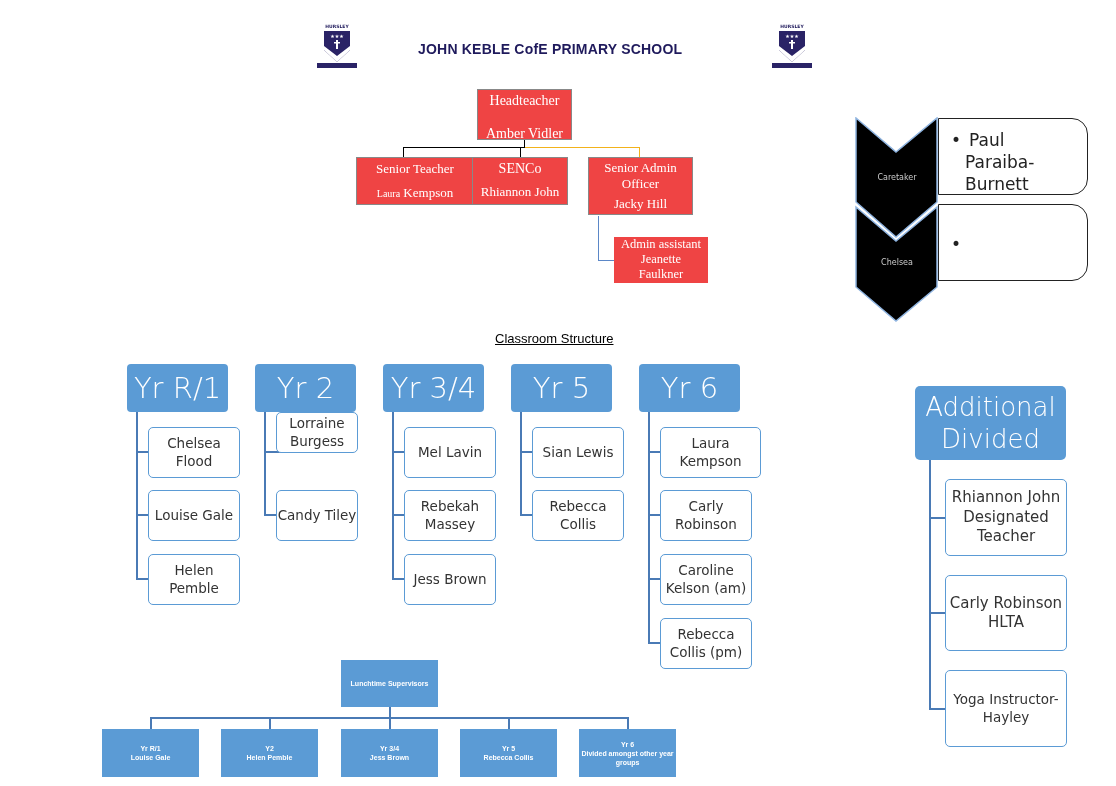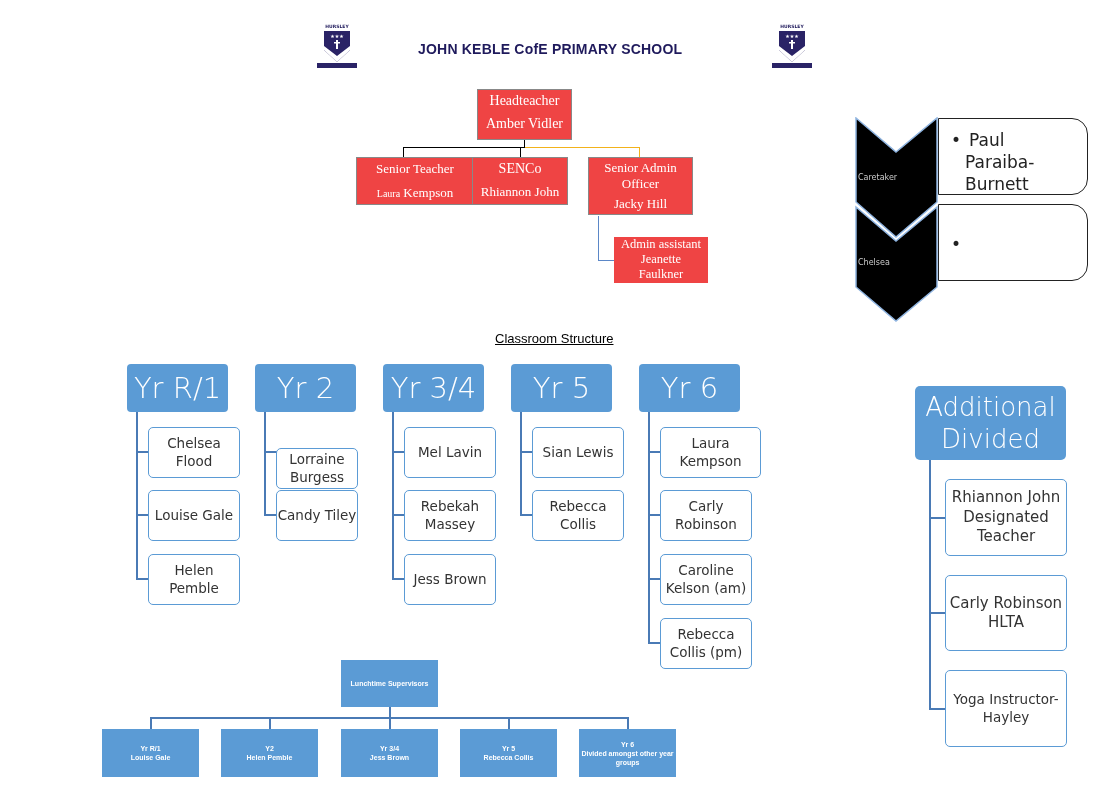--- a/index.html
+++ b/index.html
@@ -25,21 +25,21 @@
          display:flex; align-items:center; justify-content:center; width:101px; height:48px; box-sizing:border-box; }
   .member { position:absolute; background:#fff; border:1.5px solid #5b9bd5; border-radius:5px;
          font-size:13.5px; color:#333; display:flex; align-items:center; justify-content:center;
          text-align:center; line-height:1.3; box-sizing:border-box; white-space:pre-line; }
   .tree-v { position:absolute; width:2px; background:#4a7ab5; }
   .tree-h { position:absolute; height:2px; background:#4a7ab5; }
 
   .chev { position:absolute; }
   .role-card { position:absolute; background:#fff; border:1.5px solid #222; border-radius:0 16px 16px 0;
          font-size:17px; color:#222; box-sizing:border-box; padding:10px 10px 0 12px; line-height:1.3; }
-  .chev-label { position:absolute; color:#ccc; font-size:8px; width:78px; }
+  .chev-label { position:absolute; color:#ccc; font-size:8px; width:78px; text-align:center; }
 
   .lunch { position:absolute; background:#5b9bd5; color:#fff; font-size:7px; text-align:center;
          display:flex; flex-direction:column; align-items:center; justify-content:center; line-height:1.6;
          font-family:"Liberation Sans", sans-serif; font-weight:bold; }
   .lline { position:absolute; background:#4a7ab5; }
 
   .add-head { position:absolute; left:915px; top:386px; width:151px; height:74px; background:#5b9bd5;
          color:#fff; border-radius:5px; font-weight:200; font-size:26px; text-align:center; line-height:1.25;
          display:flex; flex-direction:column; align-items:center; justify-content:center; }
 </style>
@@ -61,21 +61,21 @@
   <path d="M10 24 L23 34 L36 24 V28 L23 40 L10 28 Z" fill="#fff"></path>
   <text x="23" y="16" font-size="5" text-anchor="middle" fill="#fff">★★★</text>
   <rect x="22" y="18" width="2" height="9" fill="#fff"></rect>
     <rect x="20" y="20" width="6" height="1.5" fill="#fff"></rect>
   <rect x="3" y="41" width="40" height="5" fill="#2a2366"></rect>
 </svg>
 <div class="school-title">JOHN KEBLE CofE PRIMARY SCHOOL</div>
 
 <div class="blk" style="left:477px;top:89px;width:95px;height:51px;font-size:14px;padding-top:3px;">
   <div>Headteacher</div>
-  <div style="margin-top:6px;">Amber Vidler</div>
+  <div style="margin-top:16px;">Amber Vidler</div>
 </div>
 <div class="line" style="left:524px;top:140px;width:1px;height:8px;"></div>
 <div class="line" style="left:403px;top:147px;width:122px;height:1px;"></div>
 <div class="line y" style="left:525px;top:147px;width:115px;height:1px;"></div>
 <div class="line" style="left:403px;top:147px;width:1px;height:10px;"></div>
 <div class="line" style="left:520px;top:147px;width:1px;height:10px;"></div>
 <div class="line y" style="left:639px;top:147px;width:1px;height:10px;"></div>
 
 <div class="blk" style="left:356px;top:157px;width:118px;height:48px;font-size:13px;padding-top:3px;">
   <div>Senior Teacher</div>
@@ -118,21 +118,21 @@
     <div class="member" style="left: 148px; top: 427px; width: 92px; height: 51px;">Chelsea
 Flood</div>
     <div class="tree-h" style="left: 136px; top: 514px; width: 20px;"></div>
     <div class="member" style="left: 148px; top: 490px; width: 92px; height: 51px;">Louise Gale</div>
     <div class="tree-h" style="left: 136px; top: 578px; width: 20px;"></div>
     <div class="member" style="left: 148px; top: 554px; width: 92px; height: 51px;">Helen
 Pemble</div>
     <div class="yr-head" style="left: 255px; top: 364px;">Yr 2</div>
     <div class="tree-v" style="left: 264px; top: 412px; height: 103px;"></div>
     <div class="tree-h" style="left: 264px; top: 451px; width: 20px;"></div>
-    <div class="member" style="left: 276px; top: 448px; width: 82px; height: 41px;">Lorraine
+    <div class="member" style="left: 276px; top: 412px; width: 82px; height: 41px;">Lorraine
 Burgess</div>
     <div class="tree-h" style="left: 264px; top: 514px; width: 20px;"></div>
     <div class="member" style="left: 276px; top: 490px; width: 82px; height: 51px;">Candy Tiley</div>
     <div class="yr-head" style="left: 383px; top: 364px;">Yr 3/4</div>
     <div class="tree-v" style="left: 392px; top: 412px; height: 167px;"></div>
     <div class="tree-h" style="left: 392px; top: 451px; width: 20px;"></div>
     <div class="member" style="left: 404px; top: 427px; width: 92px; height: 51px;">Mel Lavin</div>
     <div class="tree-h" style="left: 392px; top: 514px; width: 20px;"></div>
     <div class="member" style="left: 404px; top: 490px; width: 92px; height: 51px;">Rebekah
 Massey</div>

